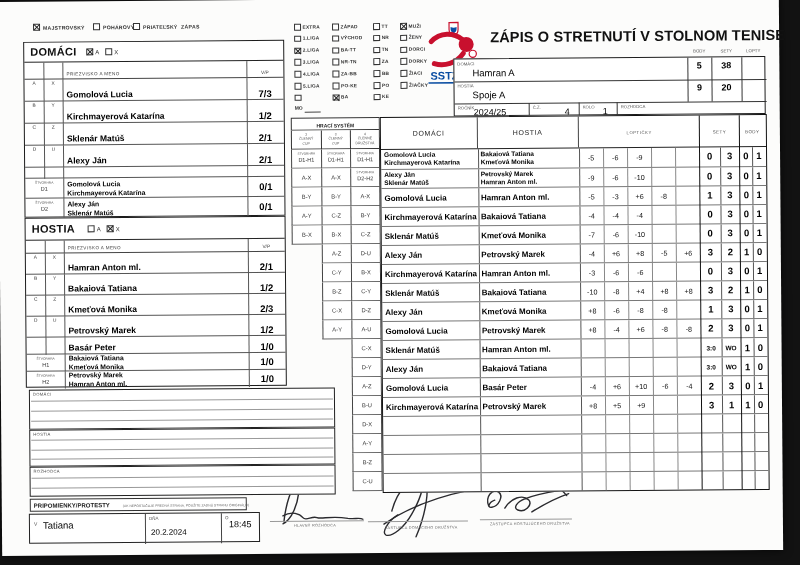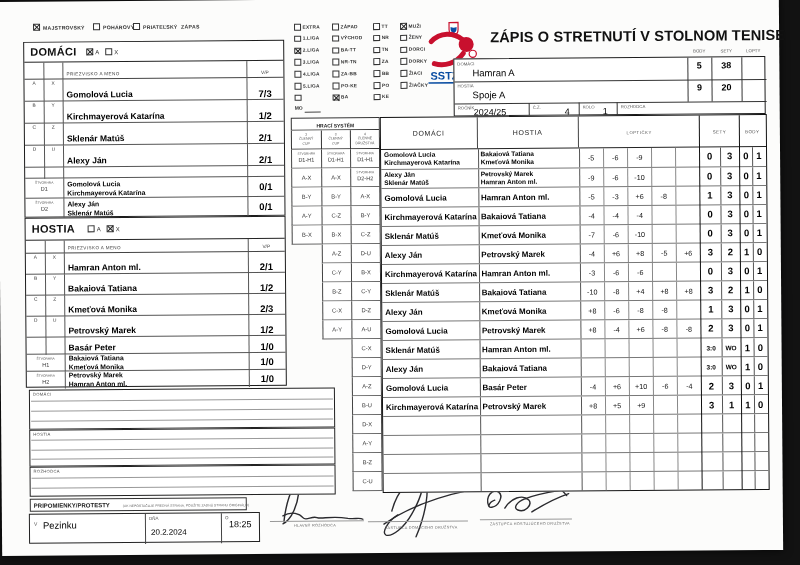--- a/index.html
+++ b/index.html
@@ -75,25 +75,25 @@
 
   <div style="left:28px;top:497px;width:217px;height:13px;border:1px solid #333;background:#fff;">
     <div class="t" style="left:3px;top:3px;font-size:6px;font-weight:bold;color:#222;">PRIPOMIENKY/PROTESTY</div>
     <div class="t" style="left:92px;top:4.5px;font-size:3.4px;color:#666;">(AK NEPOSTAČUJE PREDNÁ STRANA, POUŽITE ZADNÚ STRANU ORIGINÁLU)</div>
   </div>
 
   <div style="left:27px;top:512px;width:231px;height:30px;border:1.2px solid #222;background:#fff;">
     <div style="left:115px;top:0;width:0.8px;height:30px;background:#444;"></div>
     <div style="left:191px;top:0;width:0.8px;height:30px;background:#444;"></div>
     <div class="t" style="left:4px;top:6px;font-size:5px;color:#555;">V</div>
-    <div class="t" style="left:13px;top:5px;font-size:9.5px;color:#000;">Pezinku</div>
+    <div class="t" style="left:13px;top:5px;font-size:9.5px;color:#000;">Tatiana</div>
     <div class="t" style="left:119px;top:2px;font-size:4.5px;color:#555;">DŇA</div>
     <div class="t" style="left:121px;top:14px;font-size:8px;color:#000;">20.2.2024</div>
     <div class="t" style="left:195px;top:2px;font-size:4.5px;color:#555;">O</div>
-    <div class="t" style="left:199px;top:6px;font-size:9px;color:#000;">18:25</div>
+    <div class="t" style="left:199px;top:6px;font-size:9px;color:#000;">18:45</div>
   </div>
 
   <svg style="left:268px;top:478px;" width="96" height="50" viewBox="0 0 96 50">
     <g fill="none" stroke="#2a2a2e" stroke-width="1.4" stroke-linecap="round">
       <path d="M14,44 C16,26 22,8 27,7 C31,7 29,22 24,33 C21,40 16,45 13,46"></path>
       <path d="M13,38 C22,33 30,36 33,40 C36,44 42,38 47,40 C52,42 60,38 78,41 C85,42 90,40 93,42"></path>
     </g>
   </svg>
   <div style="left:268px;top:521px;width:94px;height:0.7px;background:#999;"></div>
   <div class="t" style="left:292px;top:524px;font-size:3.8px;color:#666;letter-spacing:.3px;">HLAVNÝ ROZHODCA</div>

